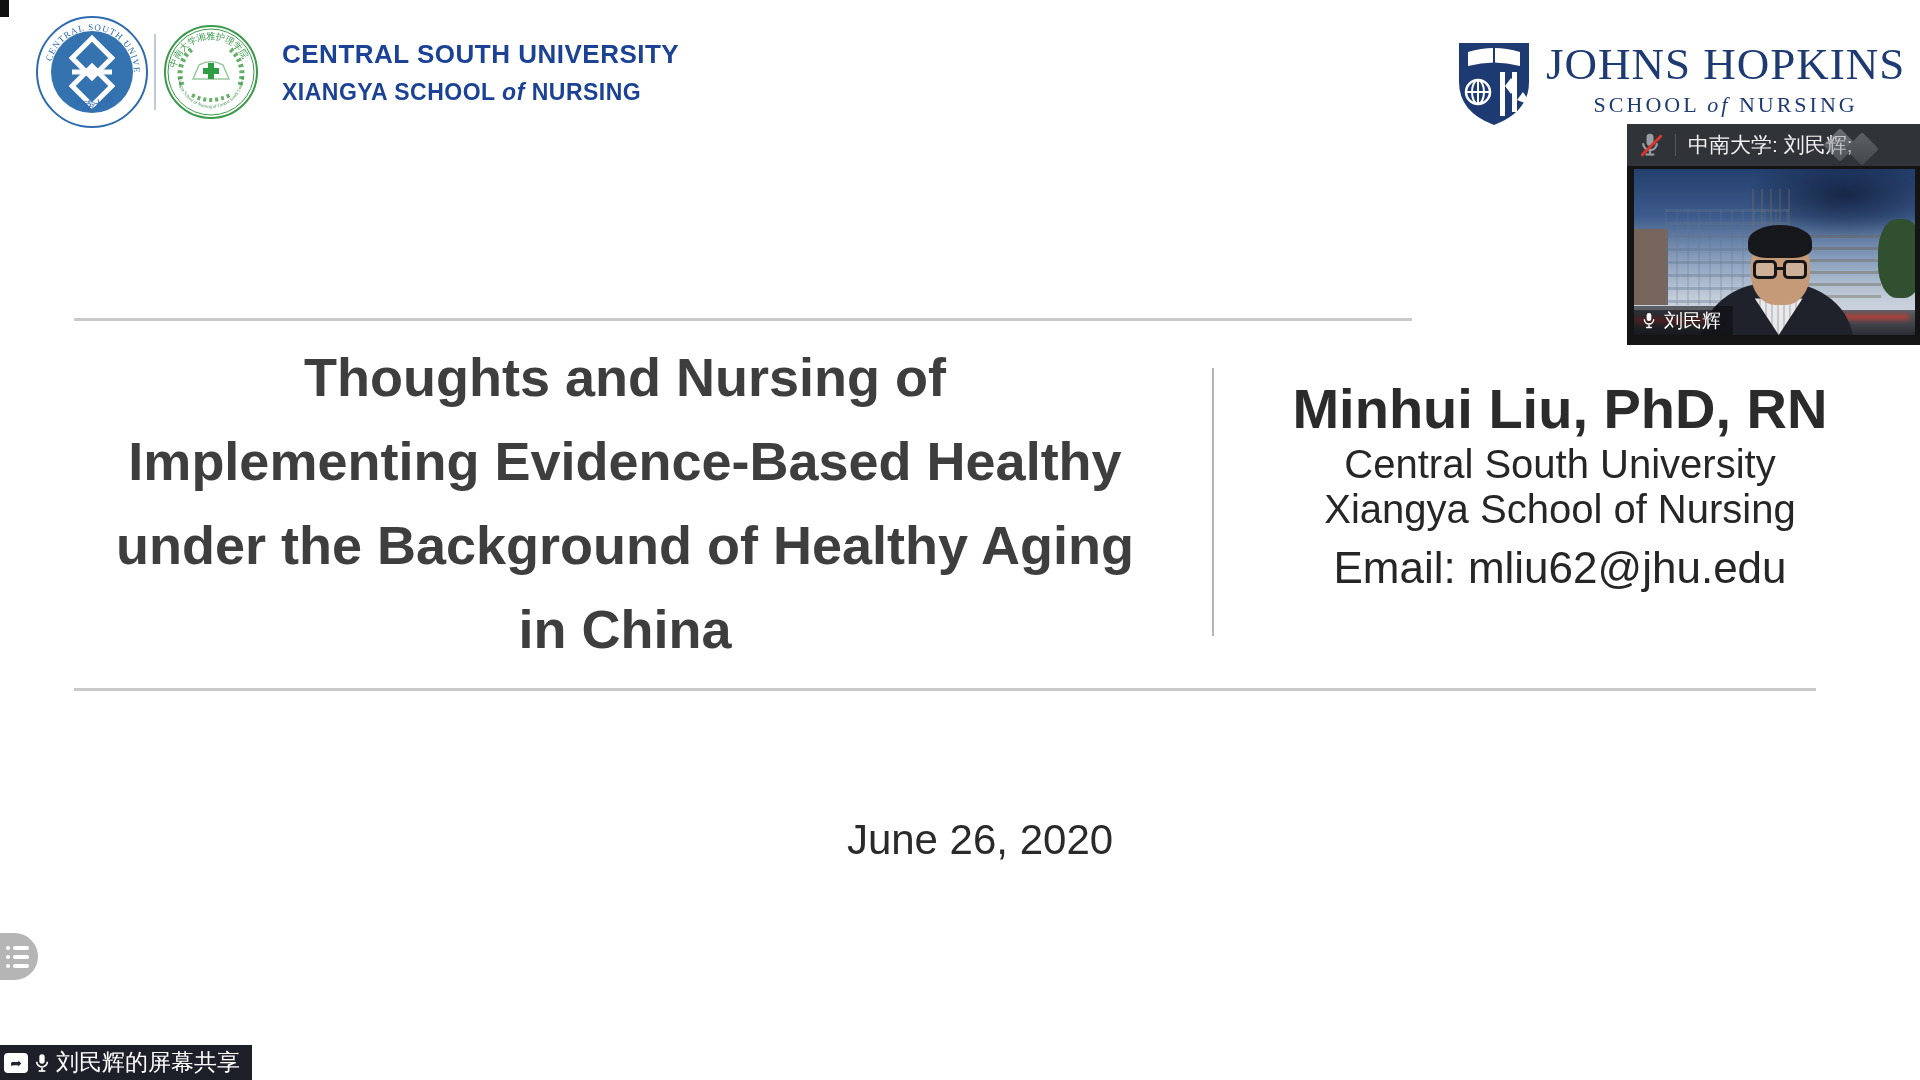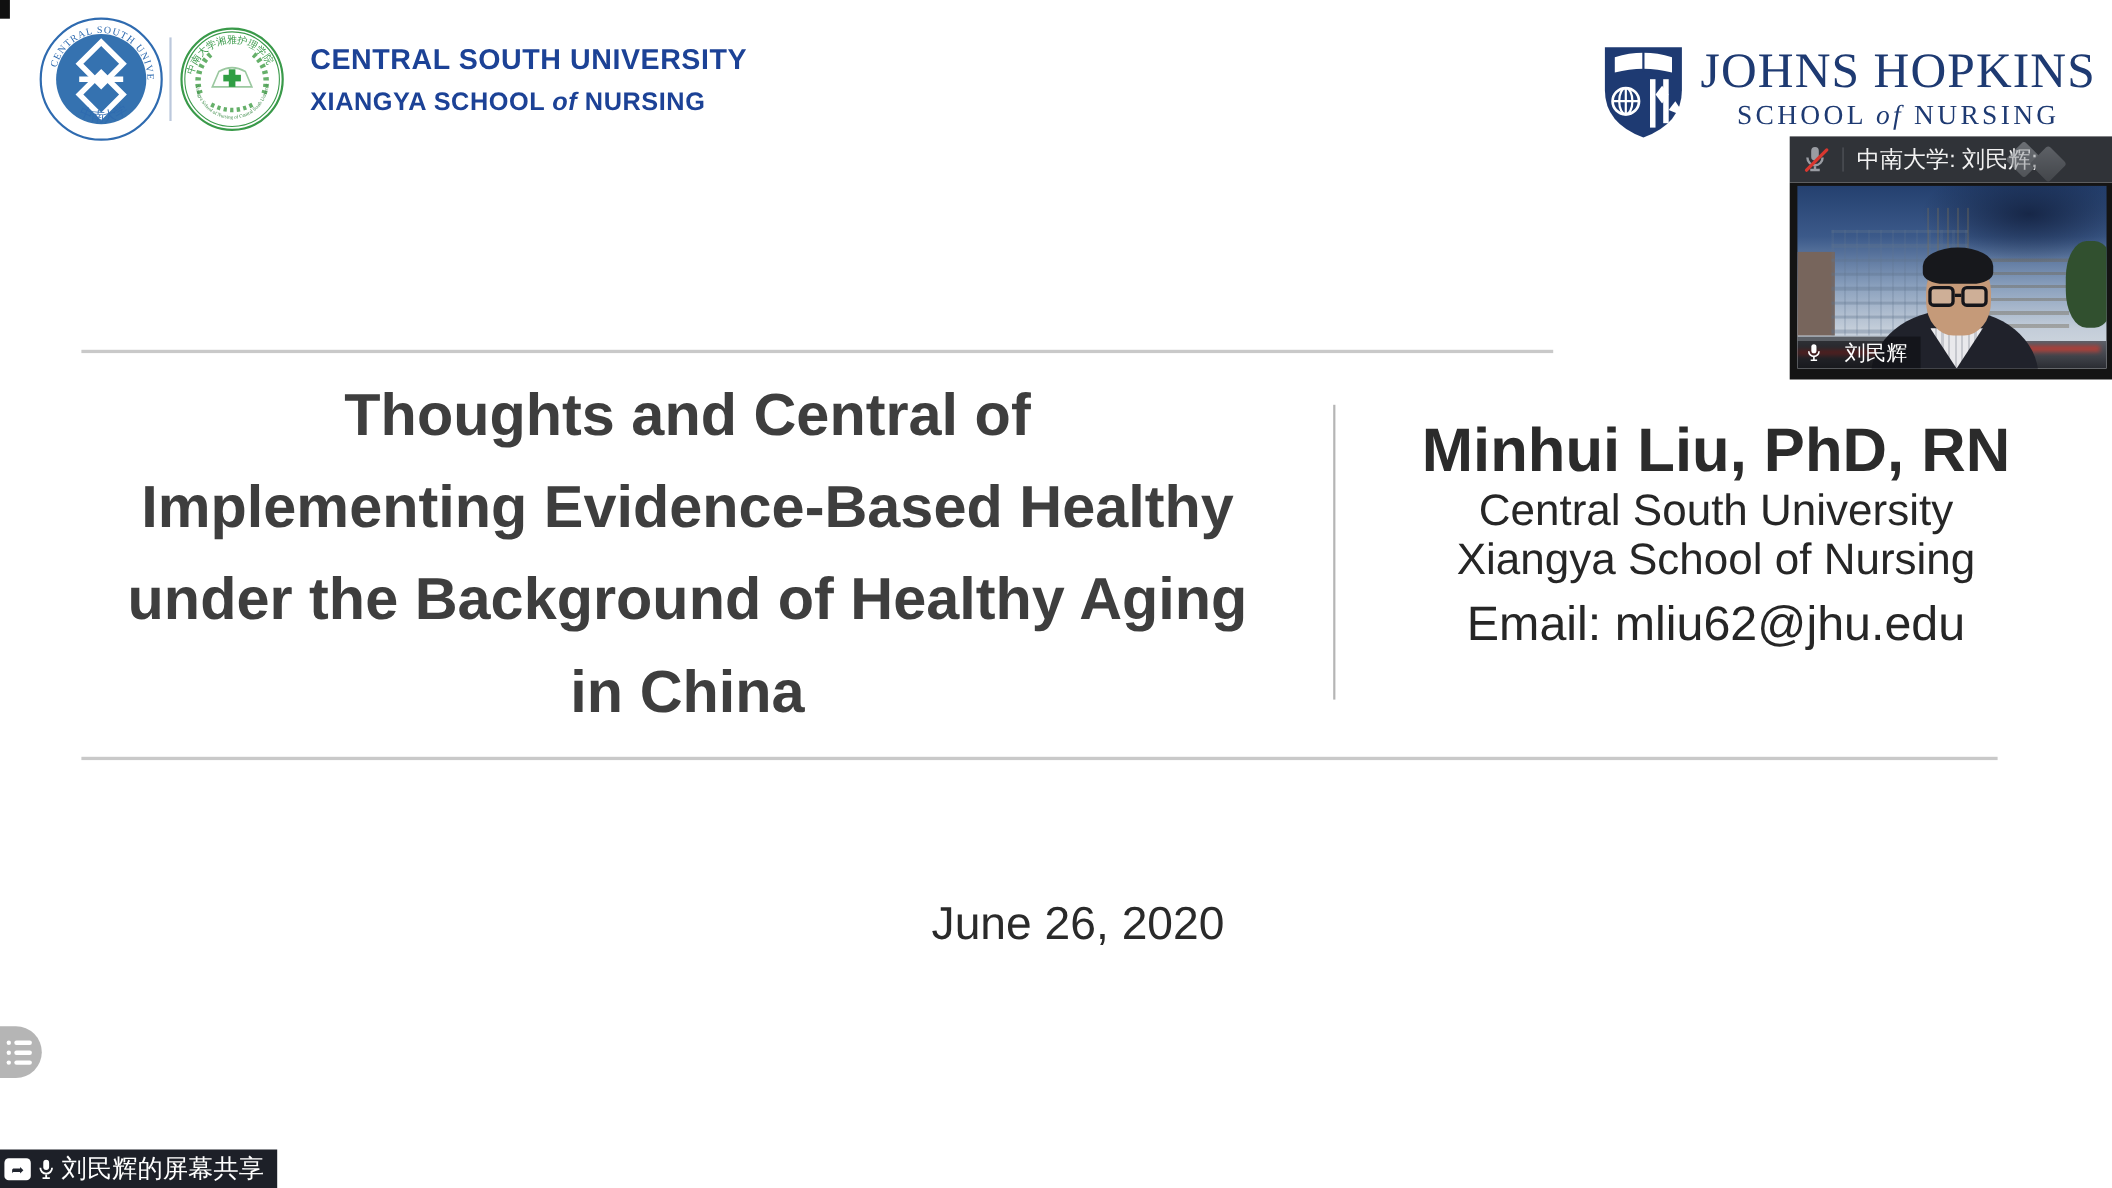--- a/index.html
+++ b/index.html
@@ -17,21 +17,21 @@
   .csu-text { margin-left:22px; color:#1c4296; }
   .csu-text .l1 { font-size:26px; font-weight:bold; letter-spacing:0.5px; white-space:pre; }
   .csu-text .l2 { font-size:23px; font-weight:bold; letter-spacing:0.5px; margin-top:9px; white-space:pre; }
   .csu-text .it { font-style:italic; font-weight:bold; white-space:pre; }
 
   
   .jhu-lockup { position:absolute; left:1456px; top:40px; display:flex; align-items:flex-start; }
   .jhu-shield { width:76px; height:88px; }
   .jhu-text { margin-left:14px; color:#1e3a72; font-family:"Liberation Serif", serif; text-align:center; }
   .jhu-text .l1 { font-size:45px; letter-spacing:1px; line-height:48px; white-space:pre; }
-  .jhu-text .l2 { font-size:25px; letter-spacing:3px; margin-top:4px; white-space:pre; }
+  .jhu-text .l2 { font-size:22px; letter-spacing:3px; margin-top:4px; white-space:pre; }
   .jhu-text .it { font-style:italic; white-space:pre; }
 
   
   .hline { position:absolute; background:#c9c9c9; height:3px; }
   .hline.top { left:74px; top:318px; width:1338px; }
   .hline.bottom { left:74px; top:688px; width:1742px; }
   .vdivider { position:absolute; left:1212px; top:368px; width:2px; height:268px; background:#b5b5b5; }
 
   
   .title-block { position:absolute; left:50px; top:335px; width:1150px; text-align:center;
@@ -111,21 +111,21 @@
               background:repeating-linear-gradient(90deg,#e9e9ec 0 4px,#c6c8ce 4px 6px);
               clip-path:polygon(0 0,100% 0,50% 100%); }
   .p-head { position:absolute; left:41.5%; top:38%; width:21%; height:44%;
             background:#c59a79; border-radius:46% 46% 42% 42%; }
   .p-hair { position:absolute; left:-4%; top:-10%; width:108%; height:46%;
             background:#17181c; border-radius:50% 50% 30% 30%; }
   .p-glasses { position:absolute; left:4%; top:38%; width:92%; height:26%; display:flex; justify-content:space-between; }
   .p-glasses .lens { width:44%; height:100%; border:3px solid #15151a; border-radius:5px; background:rgba(235,240,245,.25); }
   .p-glasses .bridge { position:absolute; left:44%; top:38%; width:12%; height:3px; background:#15151a; }
   .name-tag { position:absolute; left:0; bottom:0; height:29px; background:rgba(12,12,16,.58);
-              display:flex; align-items:center; gap:21px; padding:0 12px 0 8px; }
+              display:flex; align-items:center; gap:8px; padding:0 12px 0 8px; }
   .name-tag .txt { color:#fff; font-size:19px; white-space:nowrap; }
 </style>
 </head>
 <body>
 
 <div class="screen">
 
   <div class="corner-mark"></div>
 
   <div class="csu-lockup">
@@ -198,21 +198,21 @@
       <div class="l1">JOHNS HOPKINS</div>
       <div class="l2"><span>SCHOOL </span><span class="it">of</span><span> NURSING</span></div>
     </div>
   </div>
 
   <div class="hline top"></div>
   <div class="hline bottom"></div>
   <div class="vdivider"></div>
 
   <div class="title-block">
-    <div>Thoughts and Central of</div>
+    <div>Thoughts and Nursing of</div>
     <div>Implementing Evidence-Based Healthy</div>
     <div>under the Background of Healthy Aging</div>
     <div>in China</div>
   </div>
 
   <div class="speaker-block">
     <div class="speaker-name">Minhui Liu, PhD, RN</div>
     <div class="speaker-line">Central South University</div>
     <div class="speaker-line">Xiangya School of Nursing</div>
     <div class="speaker-email">Email: mliu62@jhu.edu</div>

